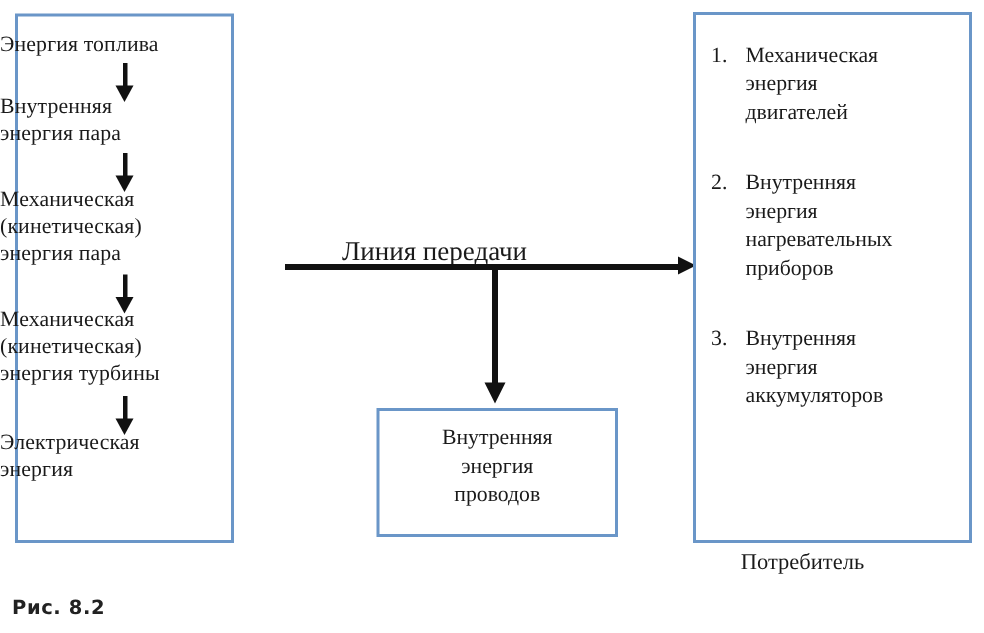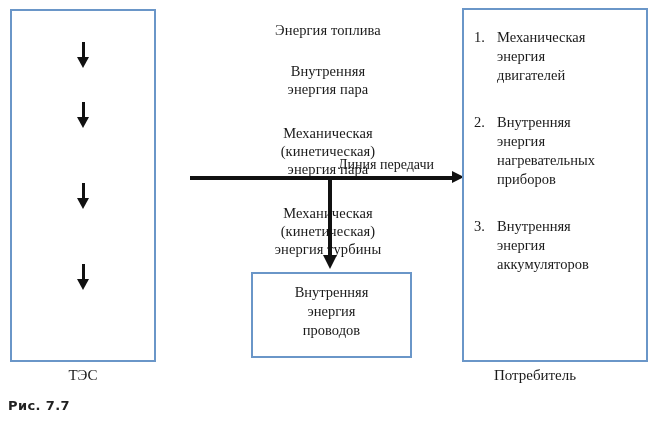--- a/index.html
+++ b/index.html
@@ -42,21 +42,21 @@
     top: 8px;
     width: 186px;
     height: 354px;
   }
 
   
   .chain {
     position: absolute;
     left: 0;
     right: 0;
-    text-align: center;
+    text-align: left;
     font-size: 14.5px;
     line-height: 18px;
     letter-spacing: 0.1px;
   }
 
   
   .darrow {
     position: absolute;
     width: 13px;
   }
@@ -113,22 +113,22 @@
     border-left: 7px solid transparent;
     border-right: 7px solid transparent;
     border-top: 14px solid #111111;
   }
 
   #label-line {
     position: absolute;
     left: 228px;
     top: 157px;
     width: 206px;
-    text-align: right;
-    font-size: 14px;
+    text-align: left;
+    font-size: 18px;
     white-space: nowrap;
   }
 
   
   #wires-text {
     position: absolute;
     left: 251px;
     top: 283px;
     width: 161px;
     text-align: center;
@@ -212,21 +212,20 @@
   </div>
 
   <div class="chain" style="top:204px;">Механическая<br>(кинетическая)<br>энергия турбины</div>
   <div class="darrow" style="left:77px; top:264px; height:26px;">
     <div class="shaft" style="height:16px;"></div>
     <div class="head" style="top:15px;"></div>
   </div>
 
   <div class="chain" style="top:286px;">Электрическая<br>энергия</div>
 
-  <div class="undercap" id="cap-tes">ТЭС</div>
 
   <div id="label-line">Линия передачи</div>
   <div id="line-h"></div>
   <div id="line-h-head"></div>
   <div id="line-v"></div>
   <div id="line-v-head"></div>
 
   <div class="box" id="box-wires"></div>
   <div id="wires-text">Внутренняя<br>энергия<br>проводов</div>
 
@@ -242,15 +241,15 @@
       <span>Внутренняя<br>энергия<br>нагревательных<br>приборов</span>
     </div>
     <div class="citem">
       <span class="num">3.</span>
       <span>Внутренняя<br>энергия<br>аккумуляторов</span>
     </div>
   </div>
 
   <div class="undercap" id="cap-consumer">Потребитель</div>
 
-  <div id="fig-caption">Рис. 7.7</div>
+  <div id="fig-caption">Рис. 8.2</div>
 
 </div>
 
 </body></html>

